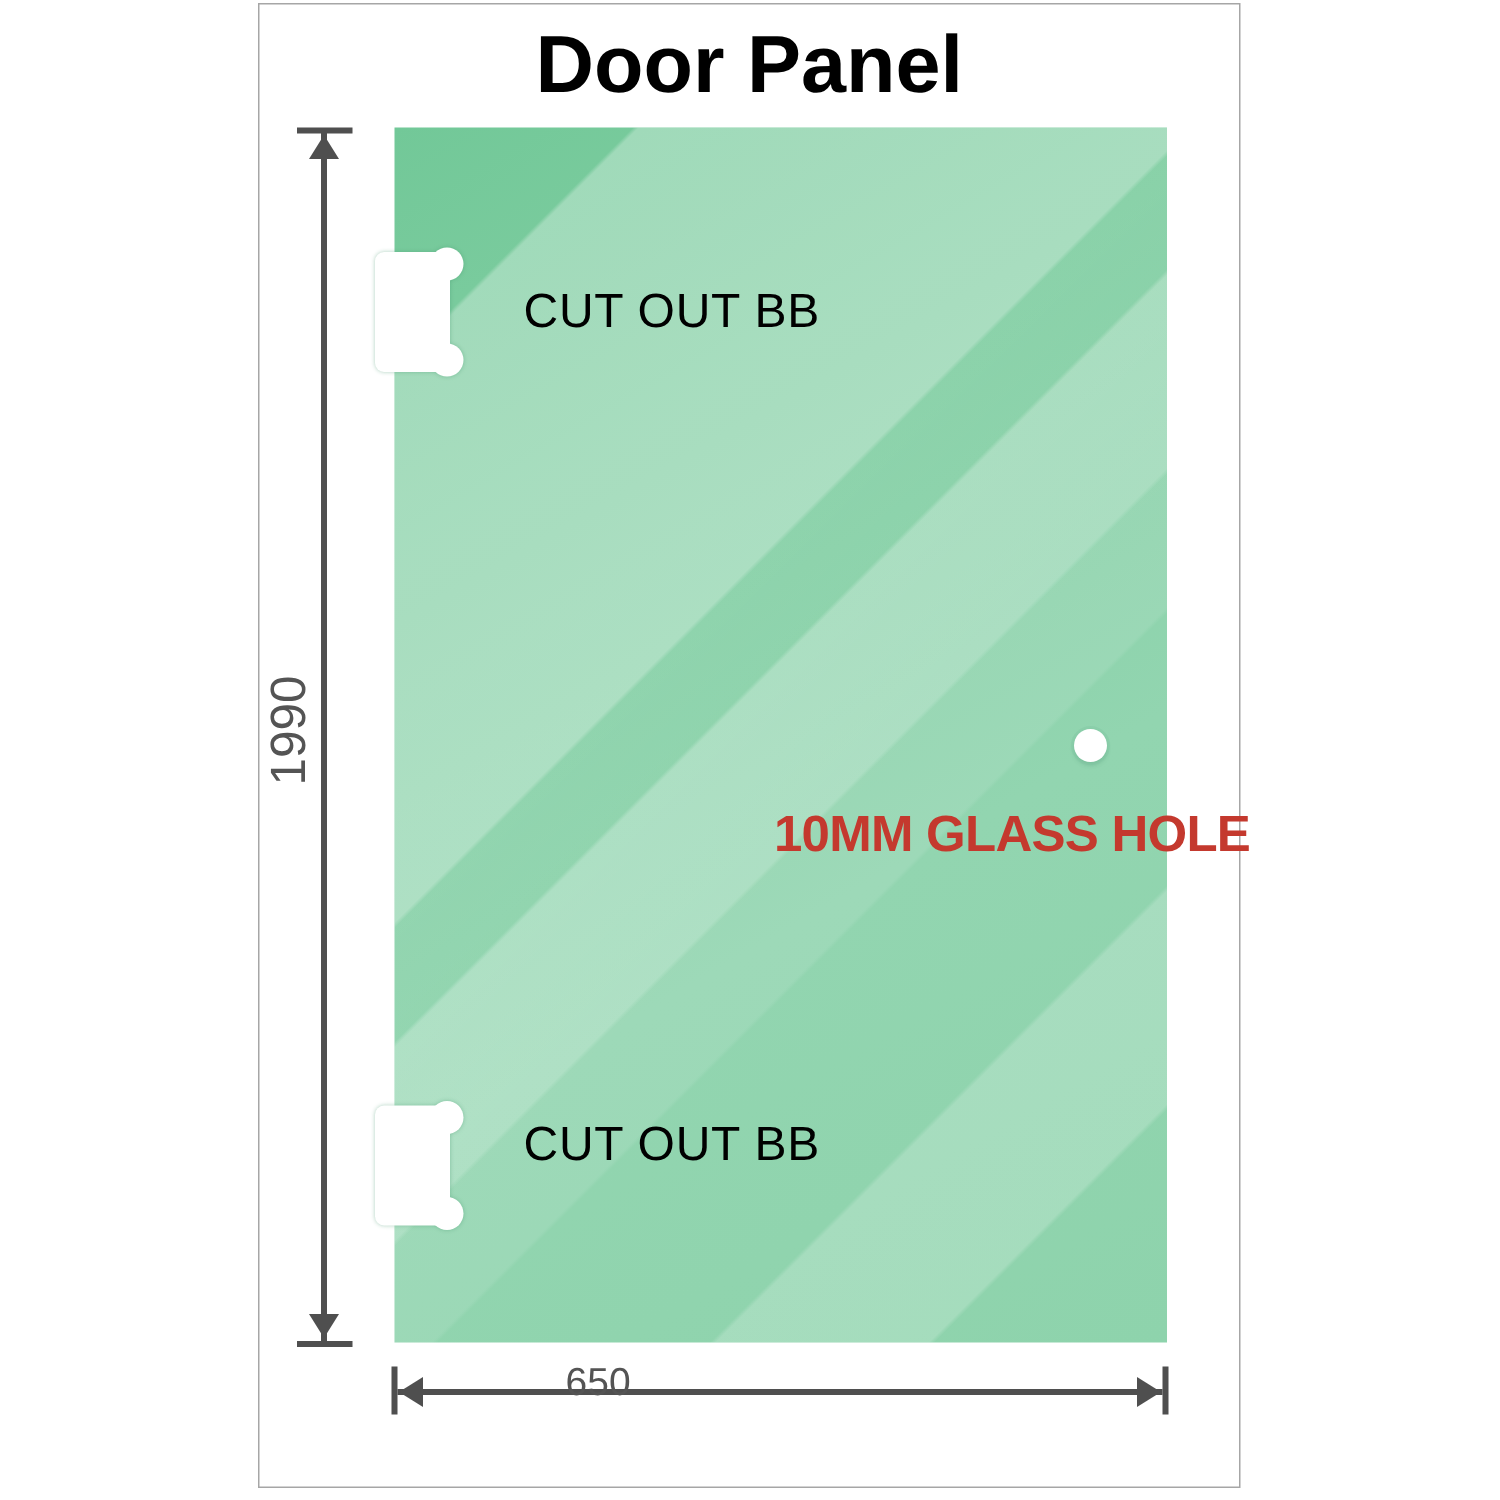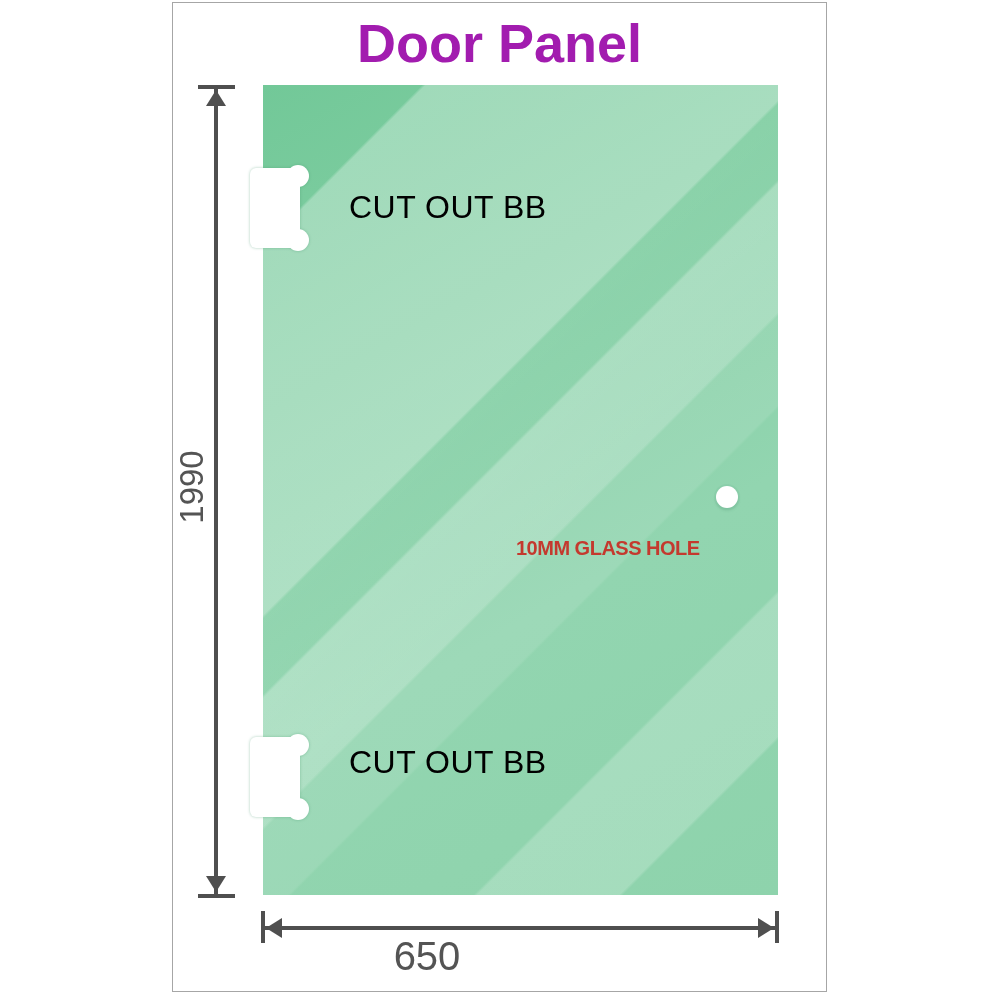--- a/index.html
+++ b/index.html
@@ -23,21 +23,21 @@
     background: #ffffff;
   }
 
   
   .title {
     left: 172px; top: 12px;
     width: 655px;
     text-align: center;
     font-size: 54px;
     font-weight: bold;
-    color: #a21caf;
+    color: #000000;
     letter-spacing: 0px;
   }
 
   
   .glass {
     left: 263px; top: 85px;
     width: 515px; height: 810px;
     background:
       linear-gradient(135deg, rgba(255,255,255,0) 77%, rgba(255,255,255,0.20) 77.3%, rgba(255,255,255,0.20) 88%, rgba(255,255,255,0) 88.3%),
       linear-gradient(135deg, rgba(255,255,255,0) 46%, rgba(255,255,255,0.26) 46.3%, rgba(255,255,255,0.26) 56%, rgba(255,255,255,0.10) 56.3%, rgba(255,255,255,0.10) 63%, rgba(255,255,255,0) 63.3%),
@@ -65,21 +65,21 @@
   
   .hole {
     left: 716px; top: 486px;
     width: 22px; height: 22px;
     background: #ffffff;
     border-radius: 50%;
     box-shadow: 0 0 0 2px rgba(130,200,165,0.45), 0 2px 3px rgba(60,130,95,0.30);
   }
   .hole-label {
     left: 516px; top: 537px;
-    font-size: 20px;
+    font-size: 34px;
     font-weight: bold;
     color: #c4392e;
     letter-spacing: -0.5px;
     white-space: nowrap;
   }
 
   
   .dim { background: #4f4f4f; }
   .v-line  { left: 214px; top: 88px;  width: 4px;  height: 806px; }
   .v-cap-t { left: 198px; top: 85px;  width: 37px; height: 4px; }
@@ -116,24 +116,23 @@
 
   .dim-label { color: #545454; white-space: nowrap; }
   .dim-label-height {
     left: 156px; top: 467px;
     width: 72px; height: 40px;
     display: flex; align-items: center; justify-content: center;
     transform: rotate(-90deg);
     font-size: 33px;
   }
   .dim-label-width {
-    left: 377px; top: 934px;
+    left: 377px; top: 906px;
     width: 100px;
-    text-align: center;
-    font-size: 40px;
+    font-size: 26px;
   }
 </style>
 </head>
 <body>
 
 <div class="abs frame"></div>
 
 <div class="abs title">Door Panel</div>
 
 <div class="abs glass"></div>

